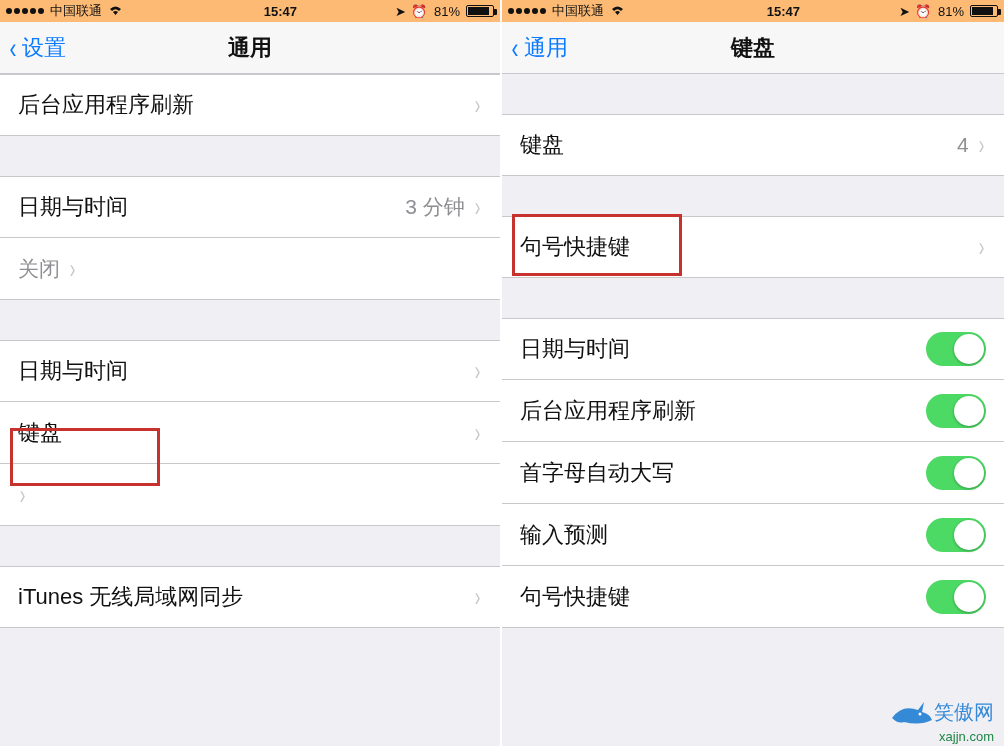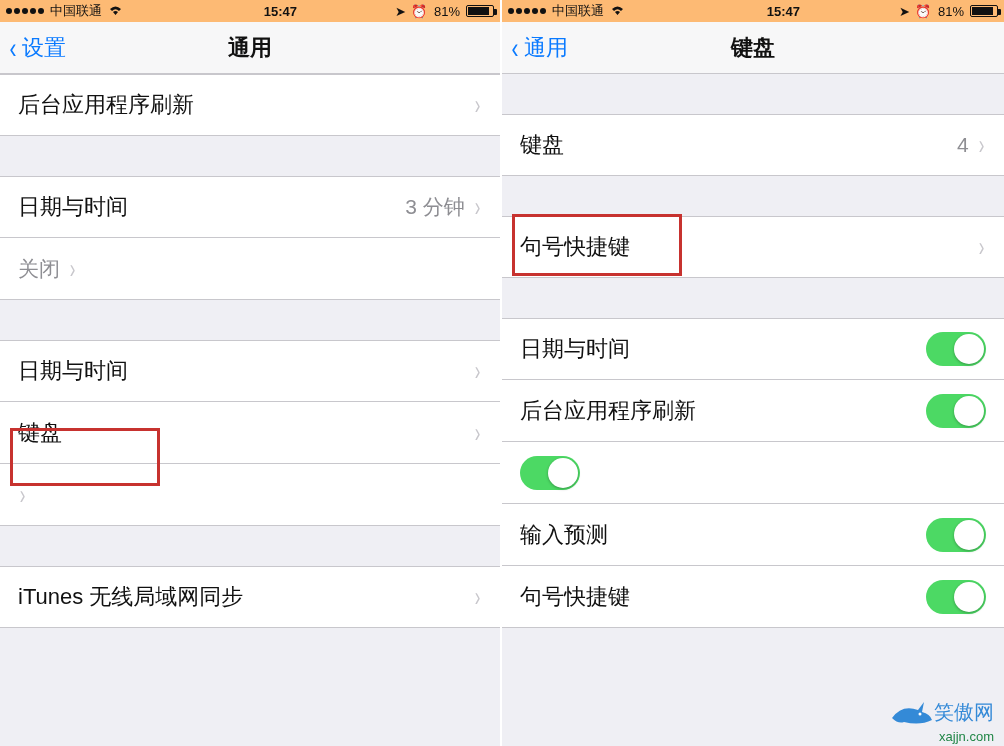--- a/index.html
+++ b/index.html
@@ -166,20 +166,21 @@
             <span class="knob"></span>
           </span>
       </div>
       <div class="cell">
         <span class="label">后台应用程序刷新</span>
         <span class="toggle">
             <span class="knob"></span>
           </span>
       </div>
       <div class="cell">
+        <span class="label">首字母自动大写</span>
         <span class="toggle">
             <span class="knob"></span>
           </span>
       </div>
       <div class="cell">
         <span class="label">输入预测</span>
         <span class="toggle">
             <span class="knob"></span>
           </span>
       </div>

